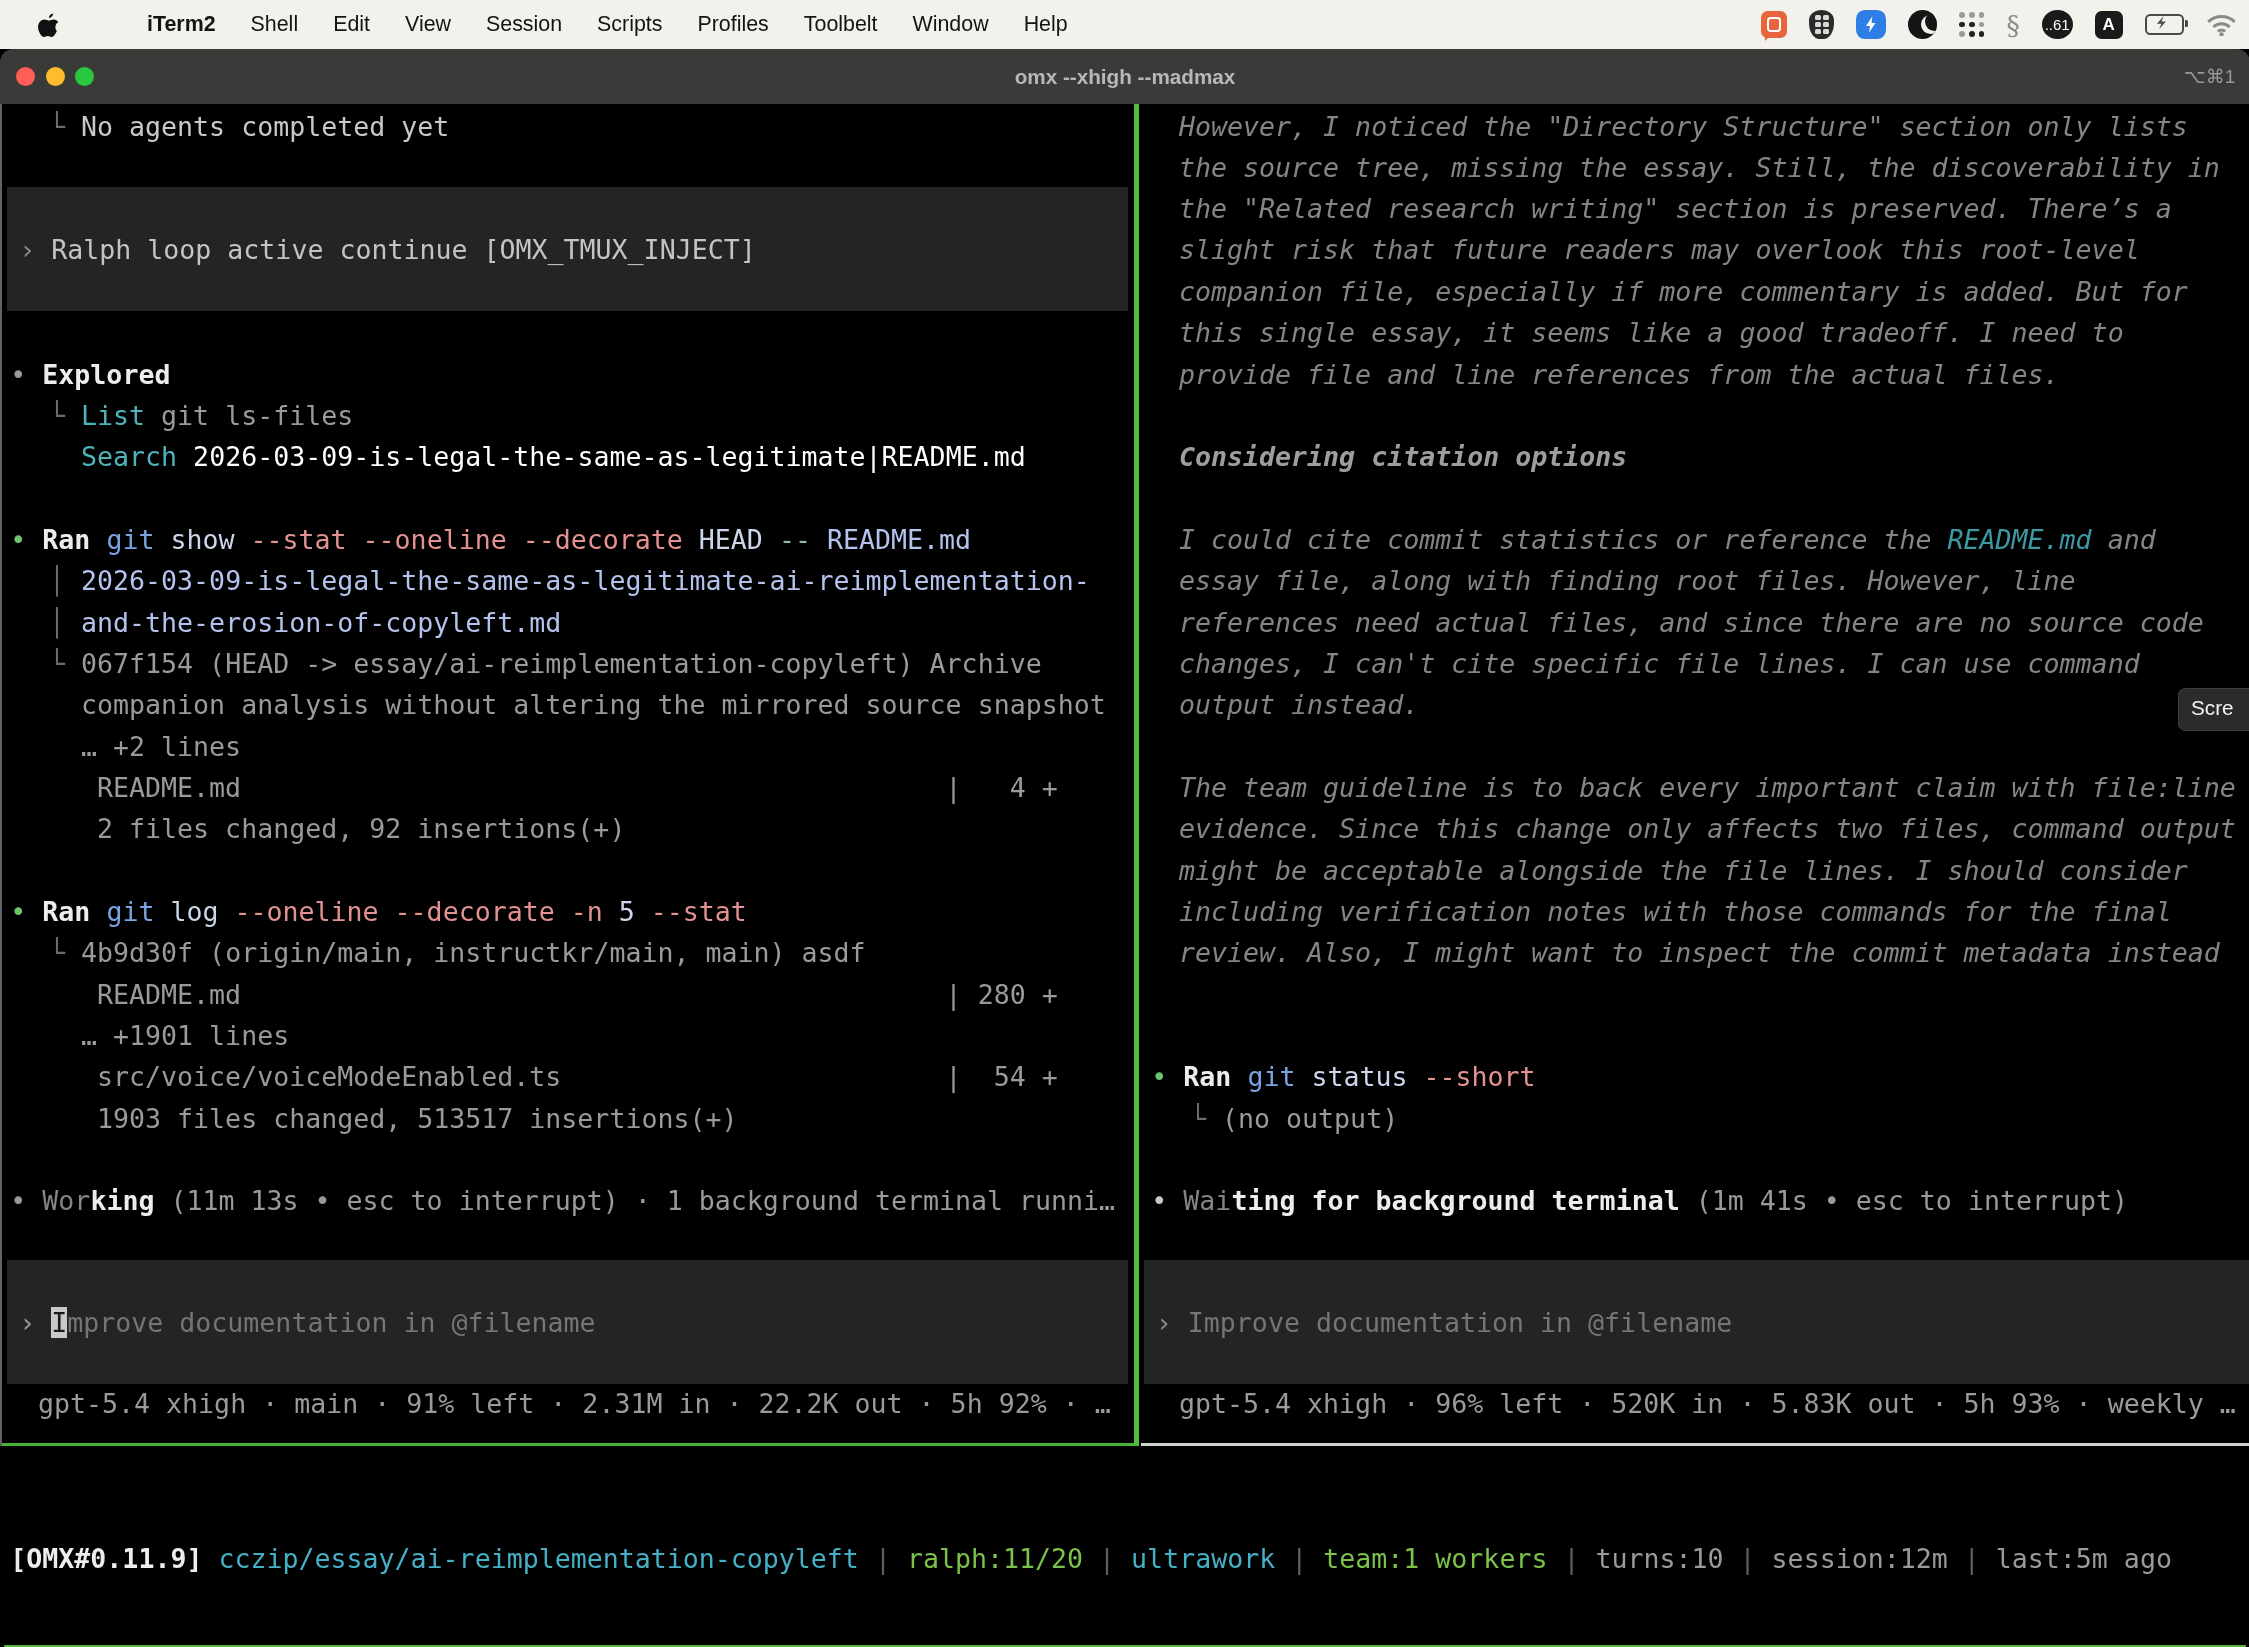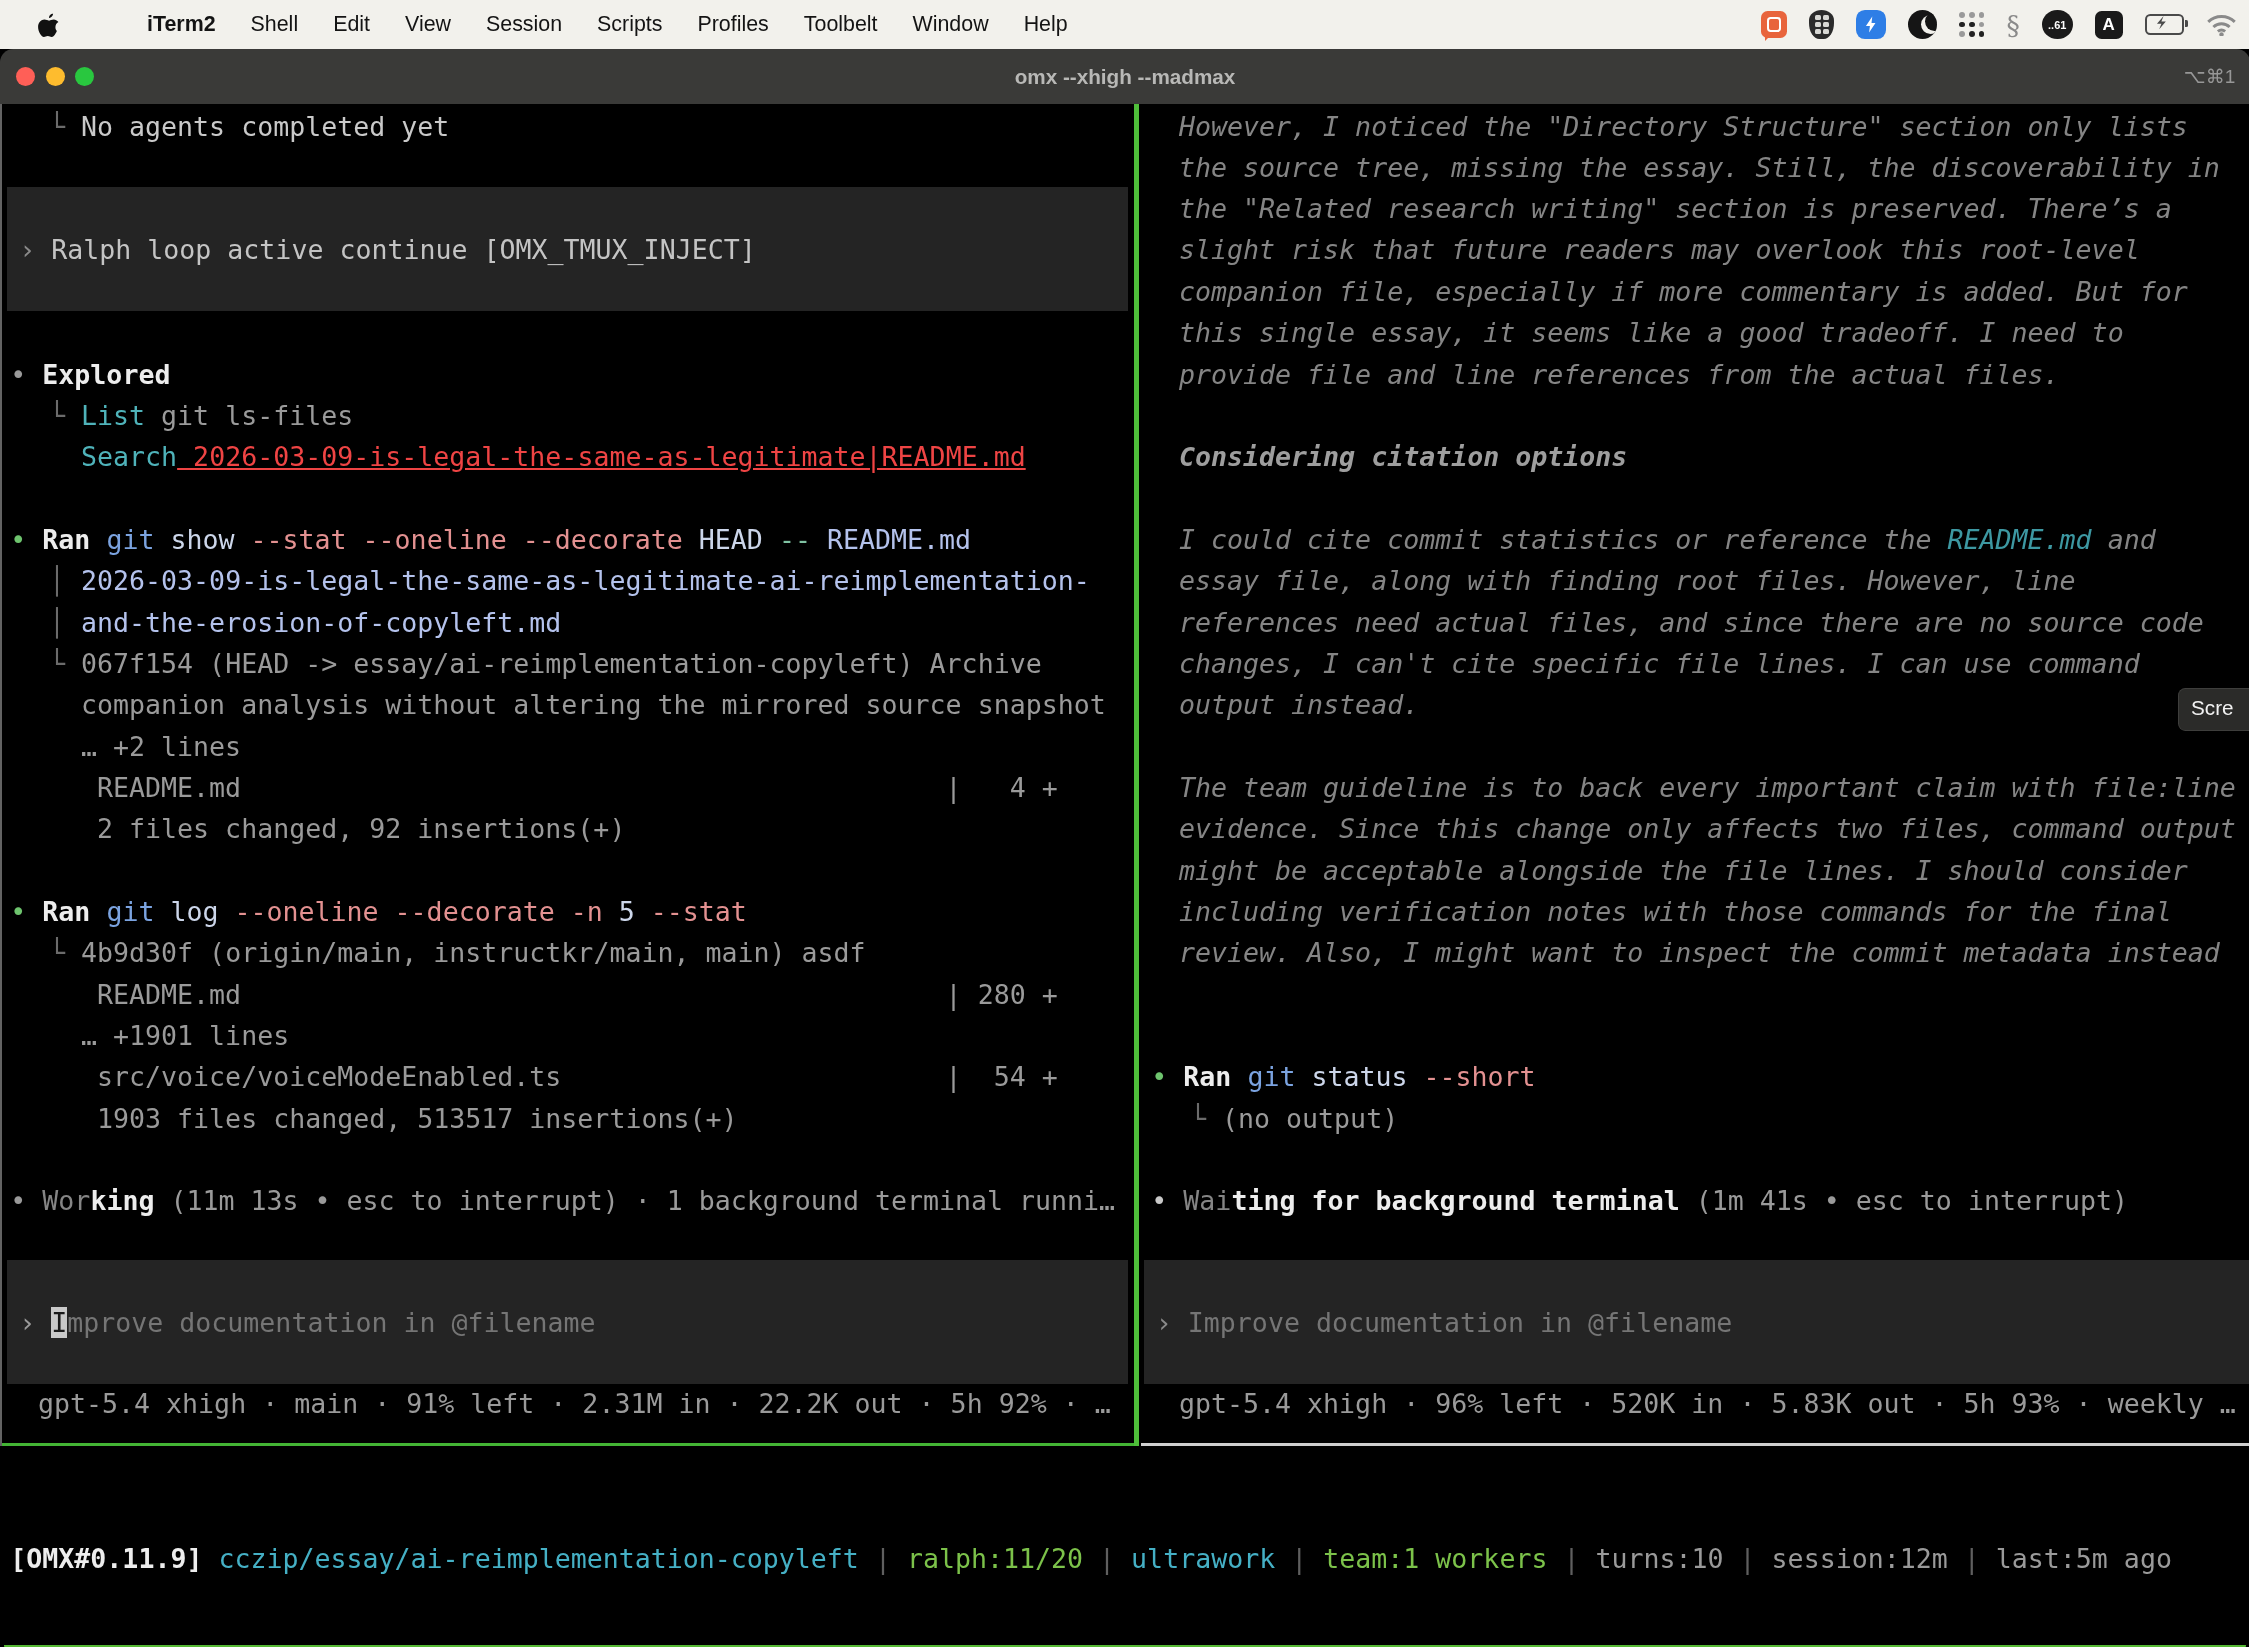--- a/index.html
+++ b/index.html
@@ -19,21 +19,21 @@
   .ic-orange::after{content:"";position:absolute;left:4.4px;bottom:-3px;width:0;height:0;border-left:6.6px solid #e8643c;border-bottom:6.6px solid transparent;}
   .ic-shield{width:25px;height:29.5px;background:#2b2b2b;border-radius:12.5px 12.5px 10.3px 10.3px / 10.3px 10.3px 16px 16px;display:grid;grid-template-columns:5.9px 5.9px;grid-template-rows:5.2px 5.2px 5.2px;gap:2.2px;align-content:center;justify-content:center;}
   .ic-shield i{background:#d8d8d4;border-radius:1.5px;}
   .ic-blue{width:29.5px;height:29.5px;background:#2e7ee6;border-radius:8.9px;}
   .ic-pac{width:29.5px;height:29.5px;border-radius:50%;background:#151515;position:relative;overflow:hidden;}
   .ic-pac::before{content:"";position:absolute;right:-3px;top:5.2px;width:19px;height:19px;border-radius:50%;background:#f2f1ec;}
   .ic-pac::after{content:"";position:absolute;right:-6.6px;top:2.2px;width:19px;height:19px;border-radius:50%;background:#151515;}
   .ic-dots{display:grid;grid-template-columns:repeat(3,5.9px);grid-template-rows:repeat(3,5.9px);gap:3.7px;}
   .ic-dots i{border-radius:50%;}
   .ic-squig{font-size:26.6px;color:#8a8a8a;font-family:"DejaVu Serif",serif;}
-  .ic-badge{width:31px;height:29.5px;border-radius:50%;background:#1a1a1a;color:#fff;font-size:11px;font-weight:bold;}
+  .ic-badge{width:31px;height:29.5px;border-radius:50%;background:#1a1a1a;color:#fff;font-size:15px;font-weight:normal;}
   .ic-a{width:28px;height:28px;border-radius:6.6px;background:#1a1a1a;color:#fff;font-size:17px;font-weight:bold;}
   .ic-batt{position:relative;width:35px;height:17.7px;border:2.2px solid #4a4a4a;border-radius:5.2px;}
   .ic-batt::after{content:"";position:absolute;right:-5.9px;top:4.4px;width:3px;height:6.6px;background:#4a4a4a;border-radius:0 1.5px 1.5px 0;}
   .ic-wifi{width:31px;height:23.6px;}
 
   
   .window{position:absolute;top:49px;left:0;width:2250px;height:1599px;background:#000;border-radius:13.3px 13.3px 8.9px 8.9px;overflow:hidden;}
   .titlebar{position:absolute;top:0;left:0;right:0;height:55px;background:#3a3a38;border-bottom:1.5px solid #222;}
   .tl-dot{position:absolute;top:17.7px;width:19px;height:19px;border-radius:50%;}
   .dot-red{left:16px;background:#ff5f57;}
@@ -150,21 +150,21 @@
 
     <div class="pane pane-left">
       <div class="tl" style="top:1.5px;left:49px;"><span style="color: rgb(107, 107, 107);">└ </span><span style="color: rgb(201, 201, 201);">No agents completed yet</span></div>
 
       <div class="inputbox" style="top:83px;left:7.4px;width:1109px;">
         <span class="prompt">› </span><span class="inputtext">Ralph loop active continue [OMX_TMUX_INJECT]</span>
       </div>
 
       <div class="tl" style="top:250px;left:10.3px;"><span style="color: rgb(154, 154, 154);">• </span><span style="color: rgb(237, 237, 237); font-weight: bold;">Explored</span></div>
       <div class="tl" style="top:291px;left:49px;"><span style="color: rgb(107, 107, 107);">└ </span><span style="color: rgb(79, 179, 186);">List</span><span style="color: rgb(154, 154, 154);"> git ls-files</span></div>
-      <div class="tl" style="top:332px;left:49px;"><span style="color: rgb(154, 154, 154);">  </span><span style="color: rgb(79, 179, 186);">Search</span><span style="color: #ef4444; text-decoration: underline;"> 2026-03-09-is-legal-the-same-as-legitimate|README.md</span></div>
+      <div class="tl" style="top:332px;left:49px;"><span style="color: rgb(154, 154, 154);">  </span><span style="color: rgb(79, 179, 186);">Search</span><span style="color: #ffffff;"> 2026-03-09-is-legal-the-same-as-legitimate|README.md</span></div>
 
       <div class="tl" style="top:415px;left:10.3px;"><span style="color: rgb(110, 196, 110);">• </span><span style="color: rgb(237, 237, 237); font-weight: bold;">Ran</span><span style="color: rgb(154, 154, 154);"> </span><span style="color: rgb(123, 163, 224);">git</span><span style="color: rgb(204, 214, 234);"> show</span><span style="color: rgb(227, 145, 145);"> --stat --oneline --decorate</span><span style="color: rgb(204, 214, 234);"> HEAD</span><span style="color: rgb(127, 194, 162);"> --</span><span style="color: rgb(180, 194, 236);"> README.md</span></div>
       <div class="tl" style="top:456px;left:49px;"><span style="color: rgb(107, 107, 107);">│ </span><span style="color: rgb(180, 194, 236);">2026-03-09-is-legal-the-same-as-legitimate-ai-reimplementation-</span></div>
       <div class="tl" style="top:498px;left:49px;"><span style="color: rgb(107, 107, 107);">│ </span><span style="color: rgb(180, 194, 236);">and-the-erosion-of-copyleft.md</span></div>
       <div class="tl" style="top:539px;left:49px;"><span style="color: rgb(107, 107, 107);">└ </span><span style="color: rgb(154, 154, 154);">067f154 (HEAD -&gt; essay/ai-reimplementation-copyleft) Archive</span></div>
       <div class="tl gray" style="top:580px;left:49px;">  companion analysis without altering the mirrored source snapshot</div>
       <div class="tl gray" style="top:622px;left:49px;">  … +2 lines</div>
       <div class="tl gray" style="top:663px;left:49px;">   README.md                                            |   4 +</div>
       <div class="tl gray" style="top:704px;left:49px;">   2 files changed, 92 insertions(+)</div>
 

